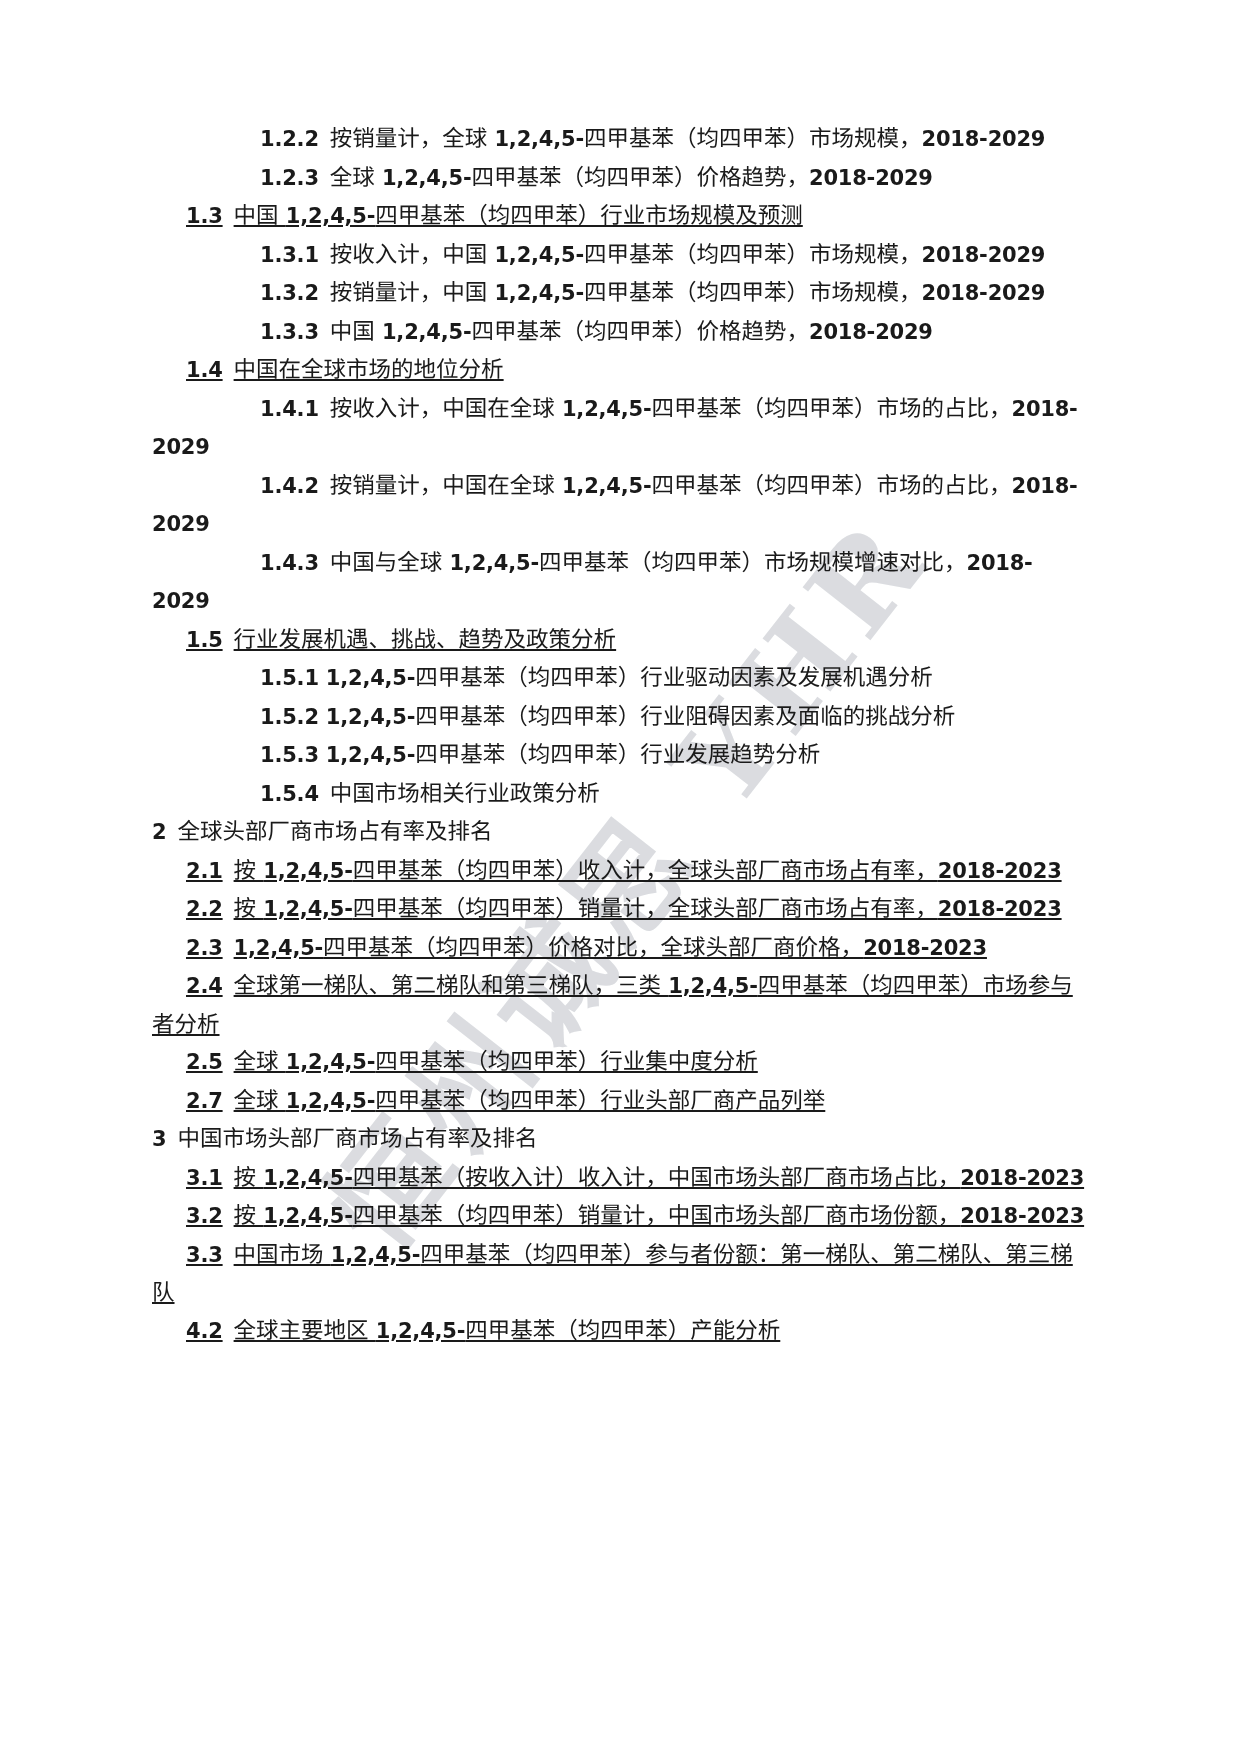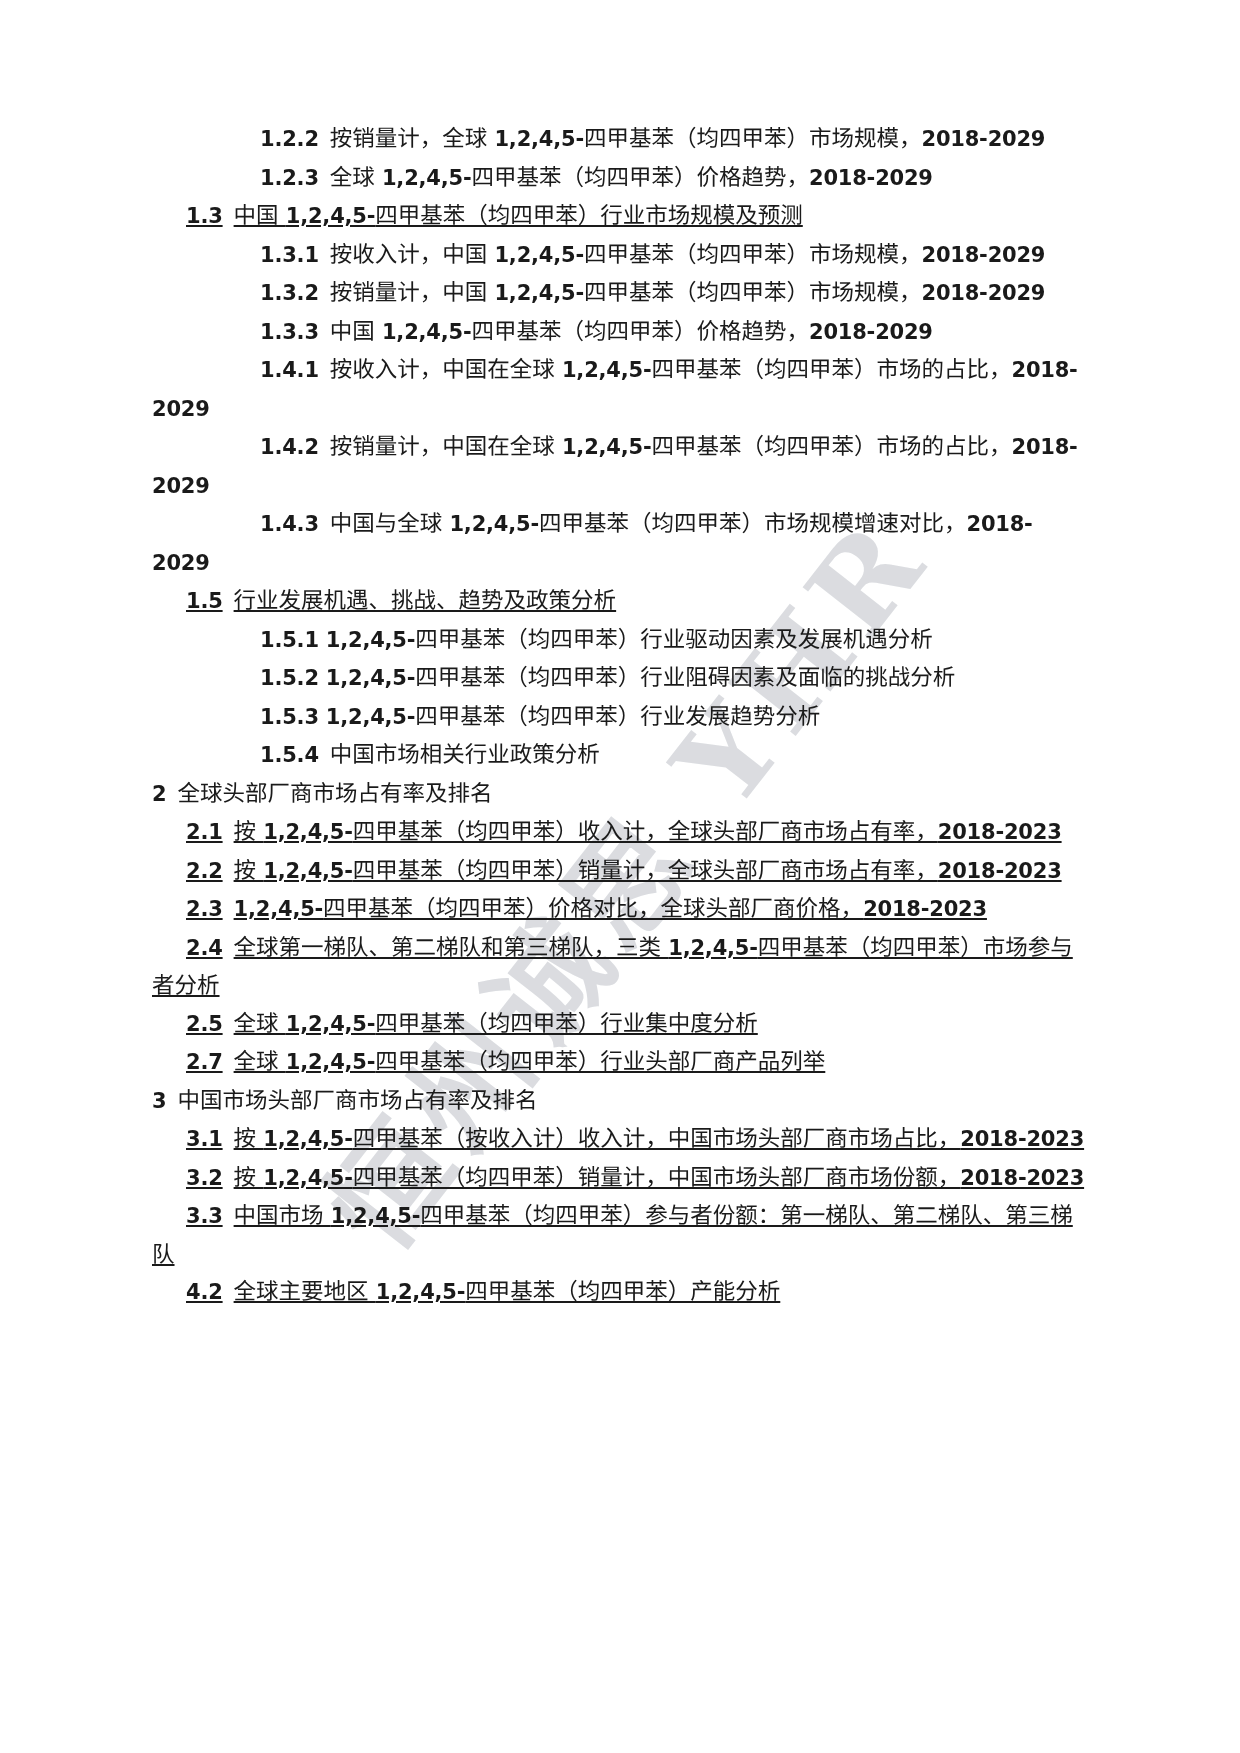--- a/index.html
+++ b/index.html
@@ -99,20 +99,21 @@
   </div>
 
   <div class="content" id="toc-body">
 
   <p class="toc-line lvl-3"><span class="num">1.2.2</span><span class="sp-wide"></span><span><span class="cjk">按销量计，全球 </span><span class="num">1,2,4,5-</span><span class="cjk">四甲基苯（均四甲苯）市场规模，</span><span class="num">2018-2029</span></span></p>
       <p class="toc-line lvl-3"><span class="num">1.2.3</span><span class="sp-wide"></span><span><span class="cjk">全球 </span><span class="num">1,2,4,5-</span><span class="cjk">四甲基苯（均四甲苯）价格趋势，</span><span class="num">2018-2029</span></span></p>
       <p class="toc-line lvl-2"><span class="num">1.3</span><span class="sp-wide"></span><span><span class="cjk">中国 </span><span class="num">1,2,4,5-</span><span class="cjk">四甲基苯（均四甲苯）行业市场规模及预测</span></span></p>
       <p class="toc-line lvl-3"><span class="num">1.3.1</span><span class="sp-wide"></span><span><span class="cjk">按收入计，中国 </span><span class="num">1,2,4,5-</span><span class="cjk">四甲基苯（均四甲苯）市场规模，</span><span class="num">2018-2029</span></span></p>
       <p class="toc-line lvl-3"><span class="num">1.3.2</span><span class="sp-wide"></span><span><span class="cjk">按销量计，中国 </span><span class="num">1,2,4,5-</span><span class="cjk">四甲基苯（均四甲苯）市场规模，</span><span class="num">2018-2029</span></span></p>
       <p class="toc-line lvl-3"><span class="num">1.3.3</span><span class="sp-wide"></span><span><span class="cjk">中国 </span><span class="num">1,2,4,5-</span><span class="cjk">四甲基苯（均四甲苯）价格趋势，</span><span class="num">2018-2029</span></span></p>
+      <p class="toc-line lvl-2"><span class="num">1.4</span><span class="sp-wide"></span><span><span class="cjk">中国在全球市场的地位分析</span></span></p>
       <p class="toc-line lvl-3"><span class="num">1.4.1</span><span class="sp-wide"></span><span><span class="cjk">按收入计，中国在全球 </span><span class="num">1,2,4,5-</span><span class="cjk">四甲基苯（均四甲苯）市场的占比，</span><span class="num">2018-2029</span></span></p>
       <p class="toc-line lvl-3"><span class="num">1.4.2</span><span class="sp-wide"></span><span><span class="cjk">按销量计，中国在全球 </span><span class="num">1,2,4,5-</span><span class="cjk">四甲基苯（均四甲苯）市场的占比，</span><span class="num">2018-2029</span></span></p>
       <p class="toc-line lvl-3"><span class="num">1.4.3</span><span class="sp-wide"></span><span><span class="cjk">中国与全球 </span><span class="num">1,2,4,5-</span><span class="cjk">四甲基苯（均四甲苯）市场规模增速对比，</span><span class="num">2018-2029</span></span></p>
       <p class="toc-line lvl-2"><span class="num">1.5</span><span class="sp-wide"></span><span><span class="cjk">行业发展机遇、挑战、趋势及政策分析</span></span></p>
       <p class="toc-line lvl-3"><span class="num">1.5.1</span><span class="sp"></span><span><span class="num">1,2,4,5-</span><span class="cjk">四甲基苯（均四甲苯）行业驱动因素及发展机遇分析</span></span></p>
       <p class="toc-line lvl-3"><span class="num">1.5.2</span><span class="sp"></span><span><span class="num">1,2,4,5-</span><span class="cjk">四甲基苯（均四甲苯）行业阻碍因素及面临的挑战分析</span></span></p>
       <p class="toc-line lvl-3"><span class="num">1.5.3</span><span class="sp"></span><span><span class="num">1,2,4,5-</span><span class="cjk">四甲基苯（均四甲苯）行业发展趋势分析</span></span></p>
       <p class="toc-line lvl-3"><span class="num">1.5.4</span><span class="sp-wide"></span><span><span class="cjk">中国市场相关行业政策分析</span></span></p>
       <p class="toc-line lvl-1"><span class="num">2</span><span class="sp-wide"></span><span><span class="cjk">全球头部厂商市场占有率及排名</span></span></p>
       <p class="toc-line lvl-2"><span class="num">2.1</span><span class="sp-wide"></span><span><span class="cjk">按 </span><span class="num">1,2,4,5-</span><span class="cjk">四甲基苯（均四甲苯）收入计，全球头部厂商市场占有率，</span><span class="num">2018-2023</span></span></p>

